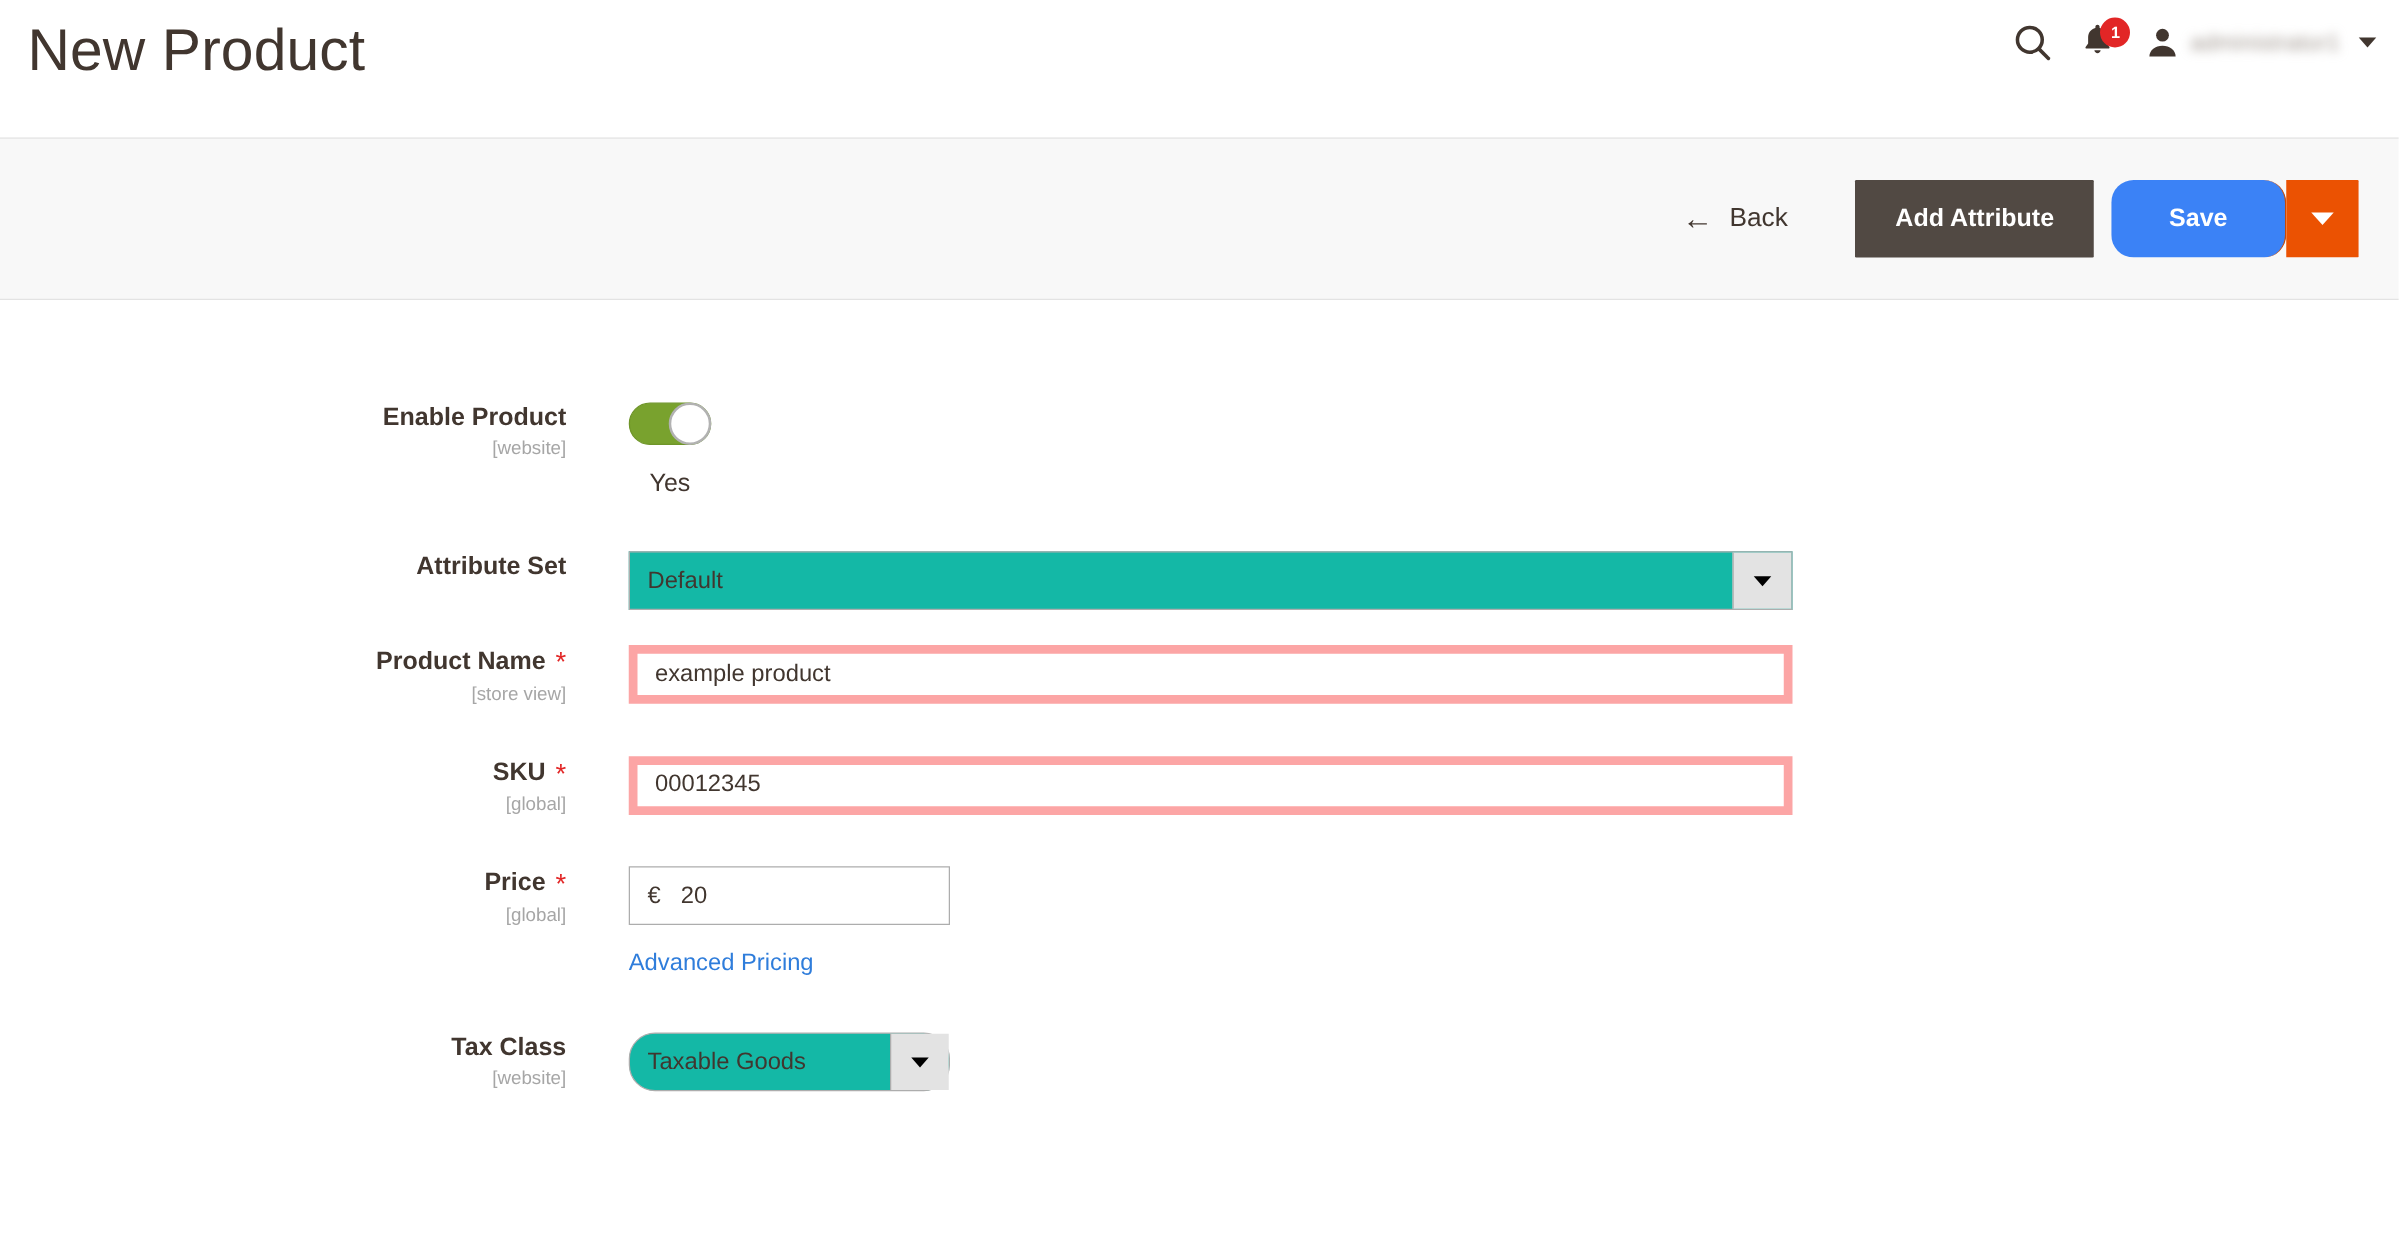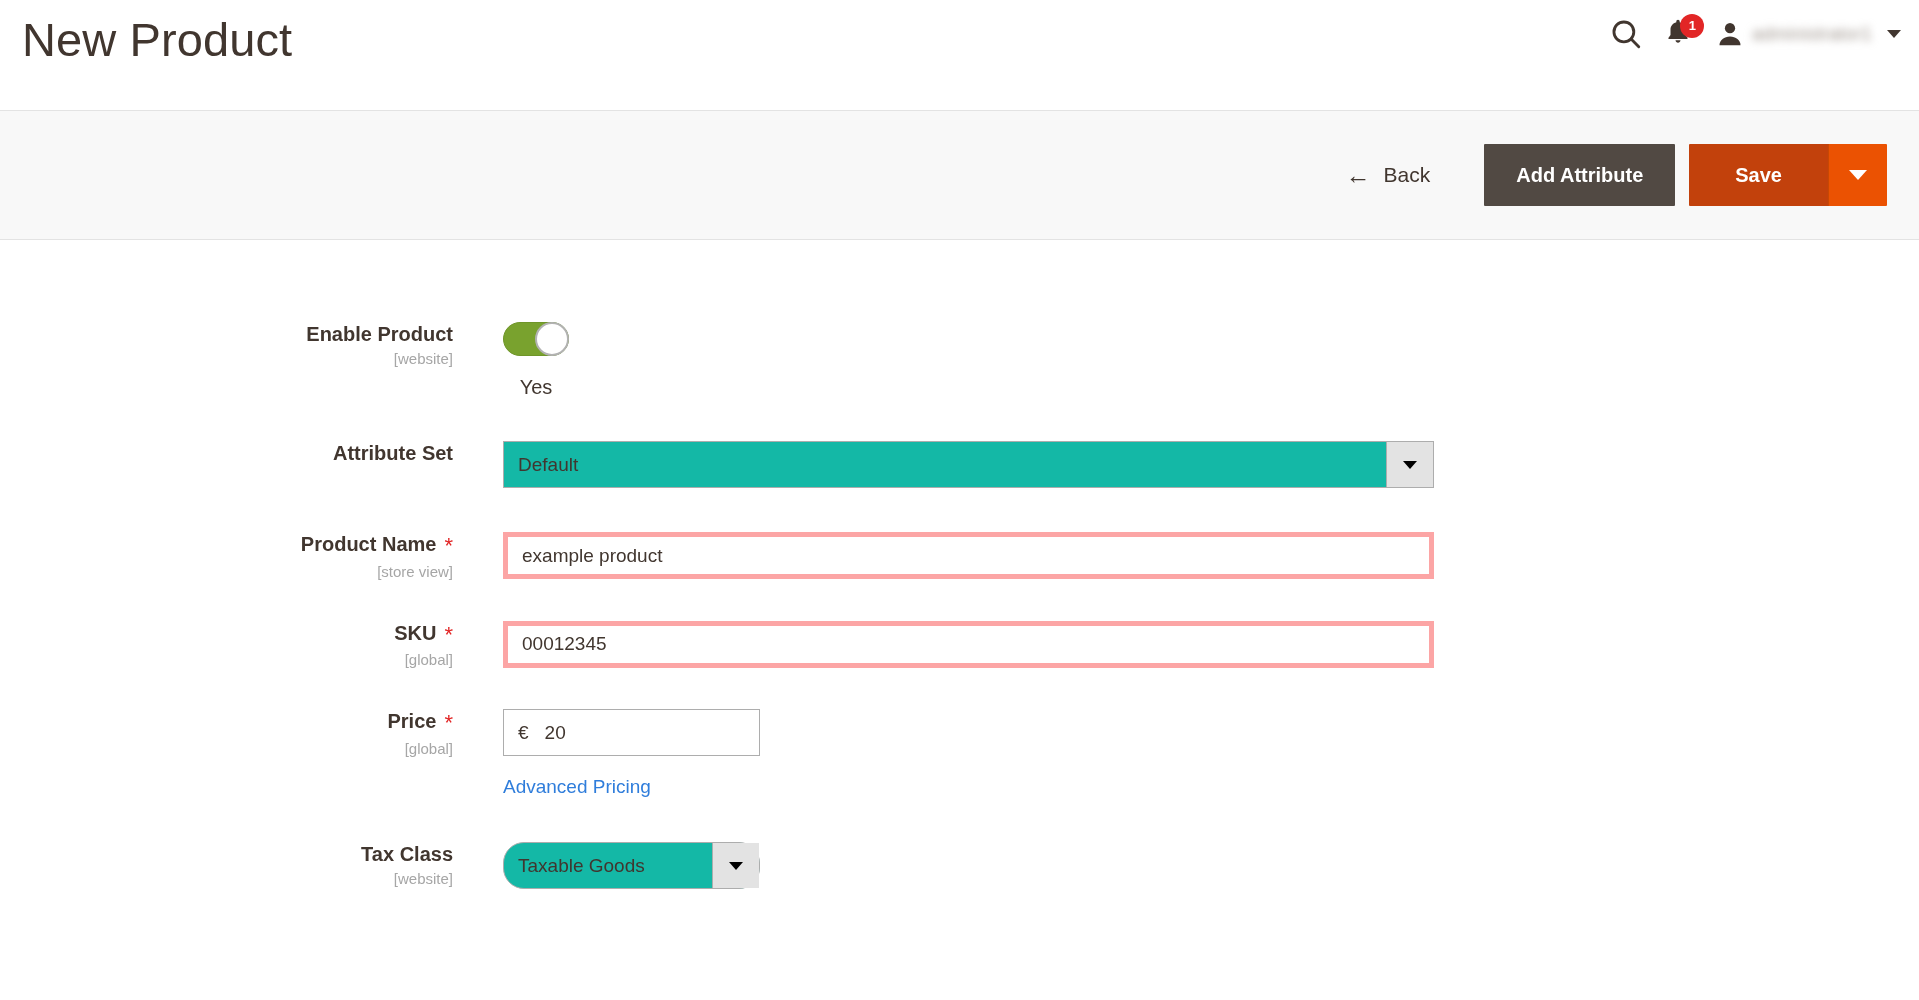--- a/index.html
+++ b/index.html
@@ -134,25 +134,26 @@
     margin-right: 14px;
     border-radius: 1px;
   }
   .save-split {
     display: flex;
     height: 62px;
     border-radius: 1px;
     overflow: hidden;
   }
   .btn-save {
-    background: #c2410c;
+    background: #3b82f6;
     color: #ffffff;
     padding: 0 46px;
     height: 62px;
     border-right: 1px solid #c94802;
+    border-radius: 18px;
   }
   .btn-save-toggle {
     background: #eb5202;
     width: 58px;
     height: 62px;
     display: flex;
     align-items: center;
     justify-content: center;
     cursor: pointer;
   }
@@ -228,21 +229,21 @@
     height: 34px;
     border-radius: 50%;
     background: #ffffff;
     border: 2px solid #b2b2b2;
   }
   .toggle-text { font-size: 20px; color: #41362f; }
 
   
   .text-input {
     height: 47px;
-    border: 5px solid #fca5a5;
+    border: 7px solid #fca5a5;
     background: #ffffff;
     font-family: "Liberation Sans", sans-serif;
     font-size: 19px;
     color: #41362f;
     padding: 0 14px;
     outline: none;
   }
   .input-wide { width: 931px; }
   .select-wrap {
     display: flex;
@@ -305,21 +306,21 @@
   }
   .adv-pricing-link {
     margin-top: 20px;
     font-size: 19px;
     color: #2f7ddb;
     cursor: pointer;
     text-decoration: none;
   }
 
   .sp-enable  { margin-bottom: 42px; }
-  .sp-attrset { margin-bottom: 44px; }
+  .sp-attrset { margin-bottom: 28px; }
   .sp-name    { margin-bottom: 40px; }
   .sp-sku     { margin-bottom: 40px; }
   .sp-price   { margin-bottom: 44px; }
 </style>
 </head>
 <body>
 
 <div class="page-header">
   <div class="page-title">New Product</div>
 

